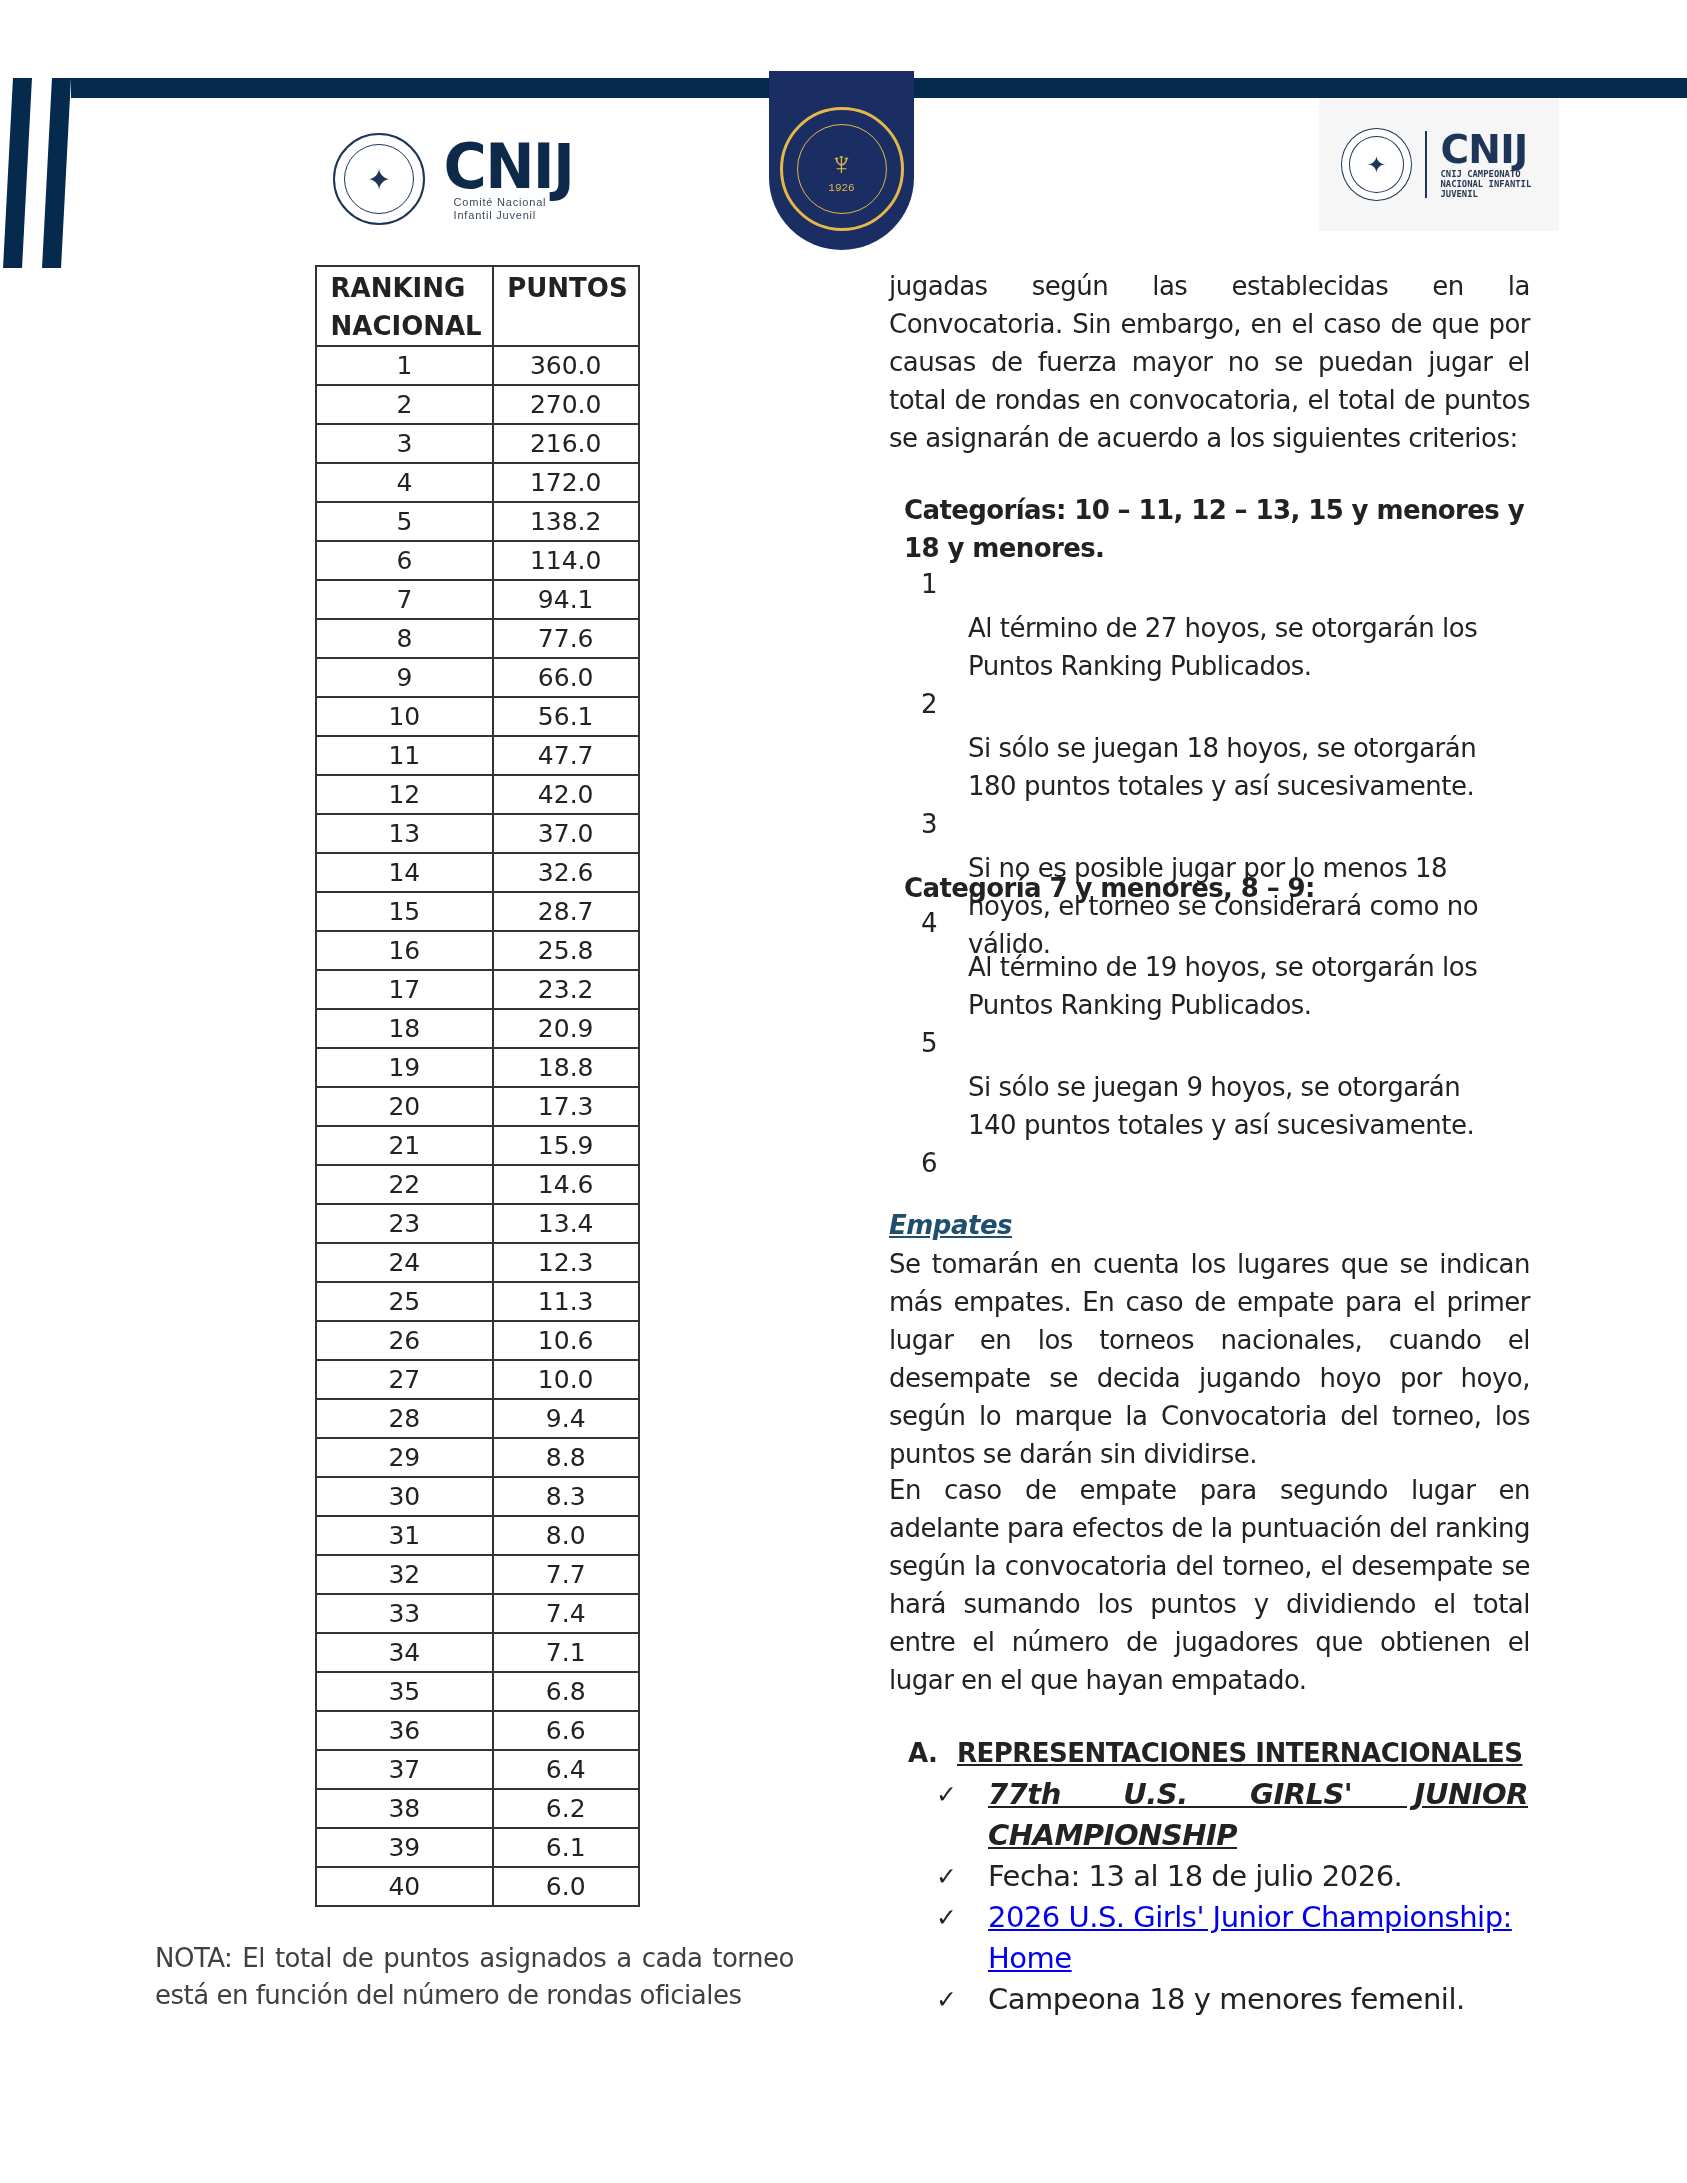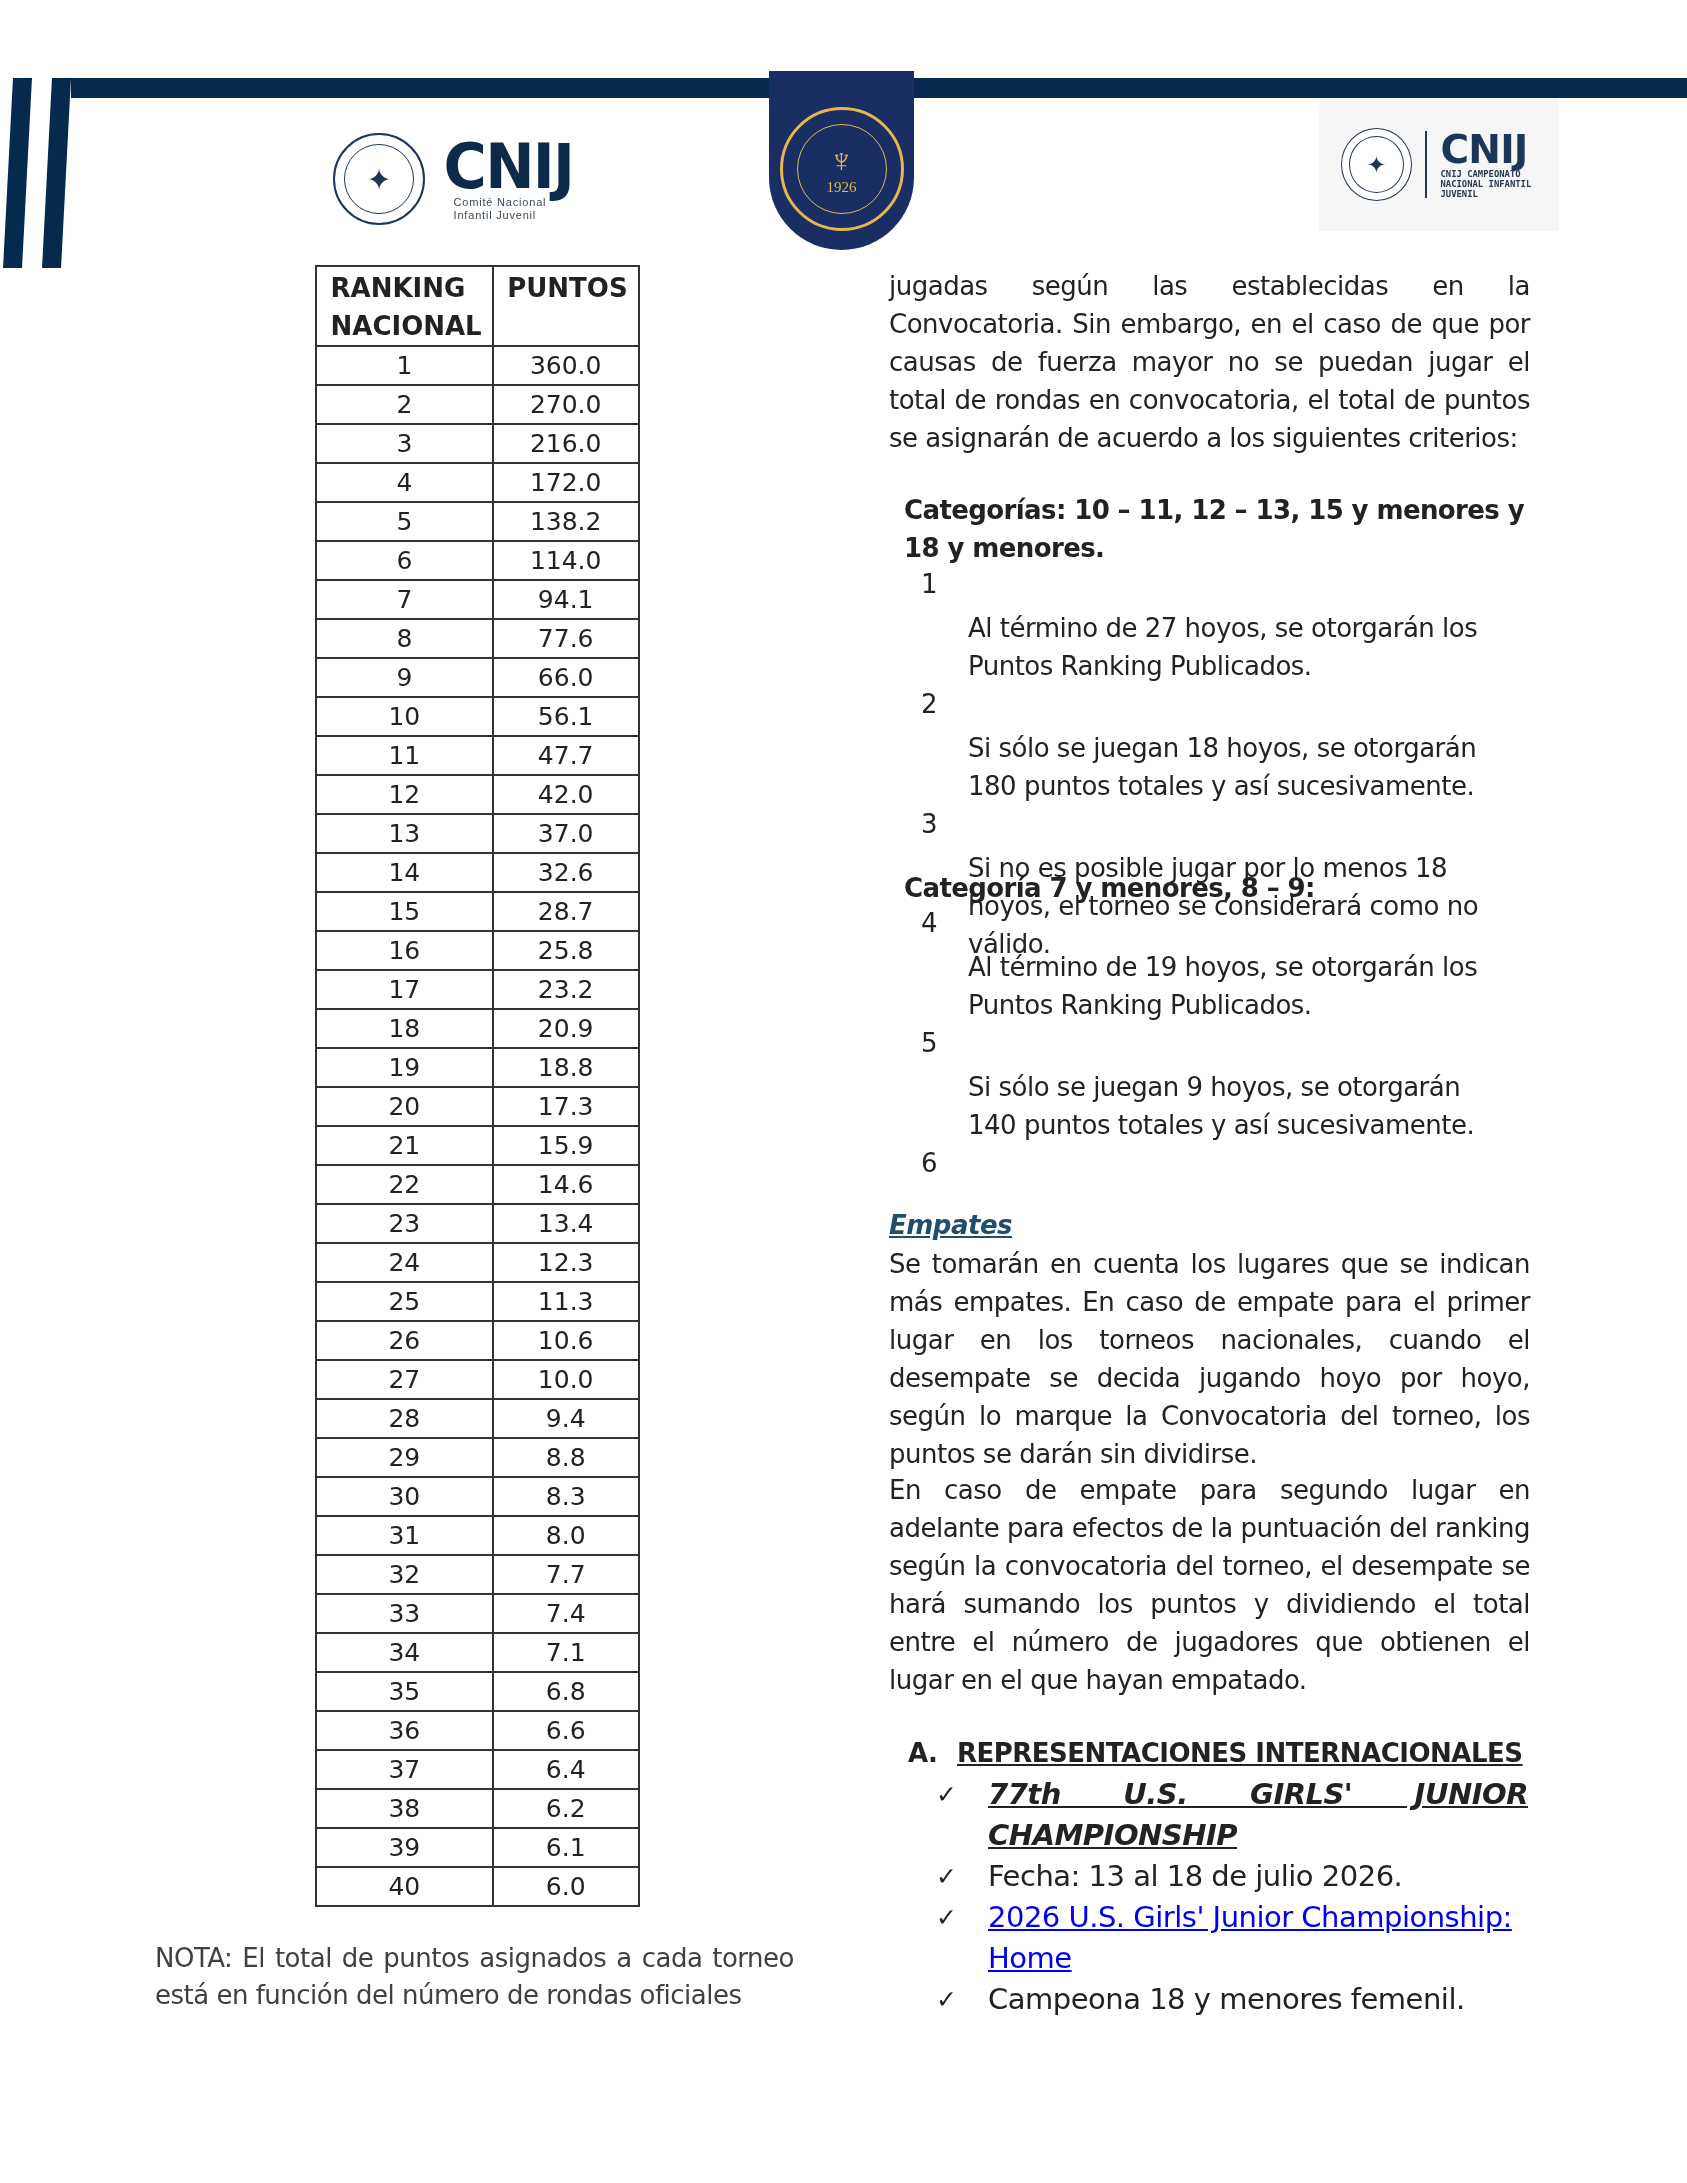--- a/index.html
+++ b/index.html
@@ -23,21 +23,21 @@
   .cnij-block { display: flex; flex-direction: column; }
   .cnij-word { font-family: "DejaVu Sans", sans-serif; font-weight: bold; font-size: 59px; letter-spacing: -1.7px; color: #0d2a4a; line-height: 59px; transform: scaleY(1.05); }
   .cnij-sub { font-size: 11px; color: #3a4a5a; line-height: 12.7px; letter-spacing: 0.8px; margin-left: 10px; }
 
   
   .badge { position: absolute; left: 769px; top: 71px; width: 145px; height: 179px; background: #1a2e63;
            border-radius: 0 0 73px 73px; display: flex; align-items: center; justify-content: center; }
   .badge-ring { width: 118px; height: 118px; border-radius: 50%; border: 3.4px solid #e4b74a; display:flex; align-items:center; justify-content:center; margin-top: 17px; }
   .badge-inner { width: 88px; height: 88px; border-radius: 50%; border: 1.7px solid #e4b74a; display:flex; flex-direction:column; align-items:center; justify-content:center; color: #e4b74a; }
   .badge-eagle { font-size: 34px; line-height: 37px; }
-  .badge-year { font-family: Liberation Serif, serif; font-size: 15px; }
+  .badge-year { font-family: Liberation Mono, monospace; font-size: 11px; }
 
   
   .logo-right { position: absolute; left: 1319px; top: 98px; width: 240px; height: 133px; background: #f6f6f6;
                 display: flex; align-items: center; padding-left: 22px; box-sizing: border-box; gap: 8.4px; }
   .seal-right { width: 69px; height: 71px; border-width: 1.7px; }
   .vdiv { width: 1.7px; height: 67px; background: #1d3557; margin: 0 5px; }
   .cnij-r { font-family: "DejaVu Sans", sans-serif; font-weight: bold; font-size: 39px; color:#1d3557; letter-spacing:-0.8px; line-height: 39px; }
   .cnij-r-sub { font-family: "DejaVu Sans Mono", monospace; font-weight: bold; font-size: 8.9px; color:#2a3a55; line-height: 10px; }
 
   

